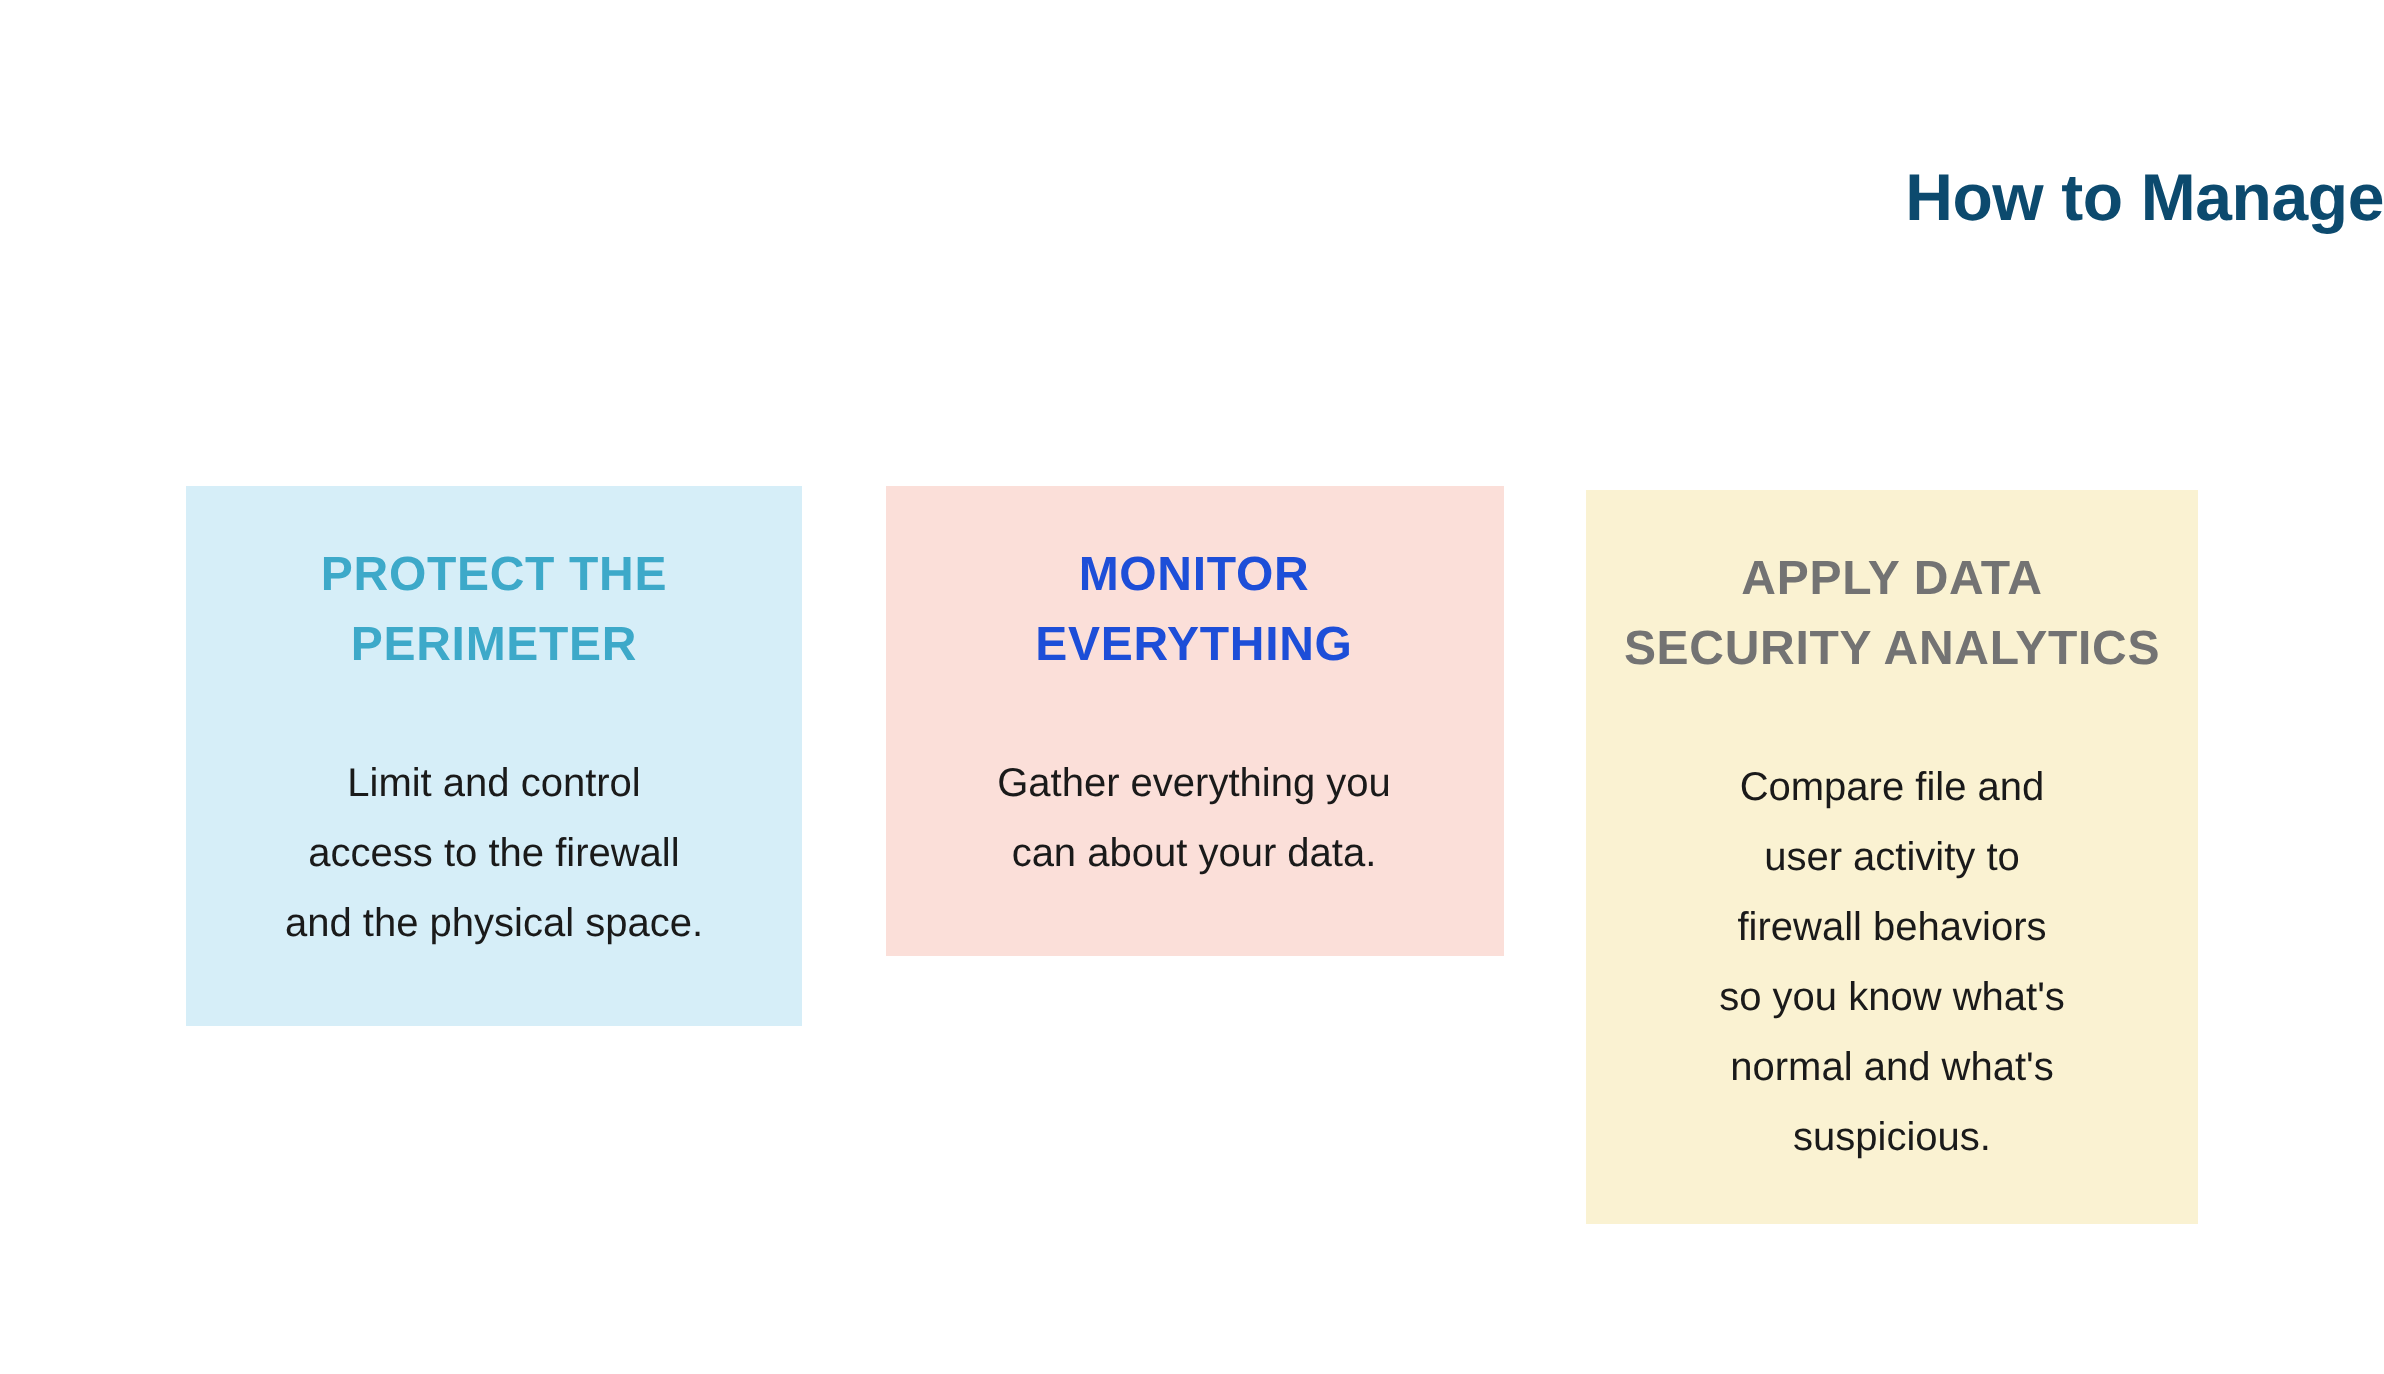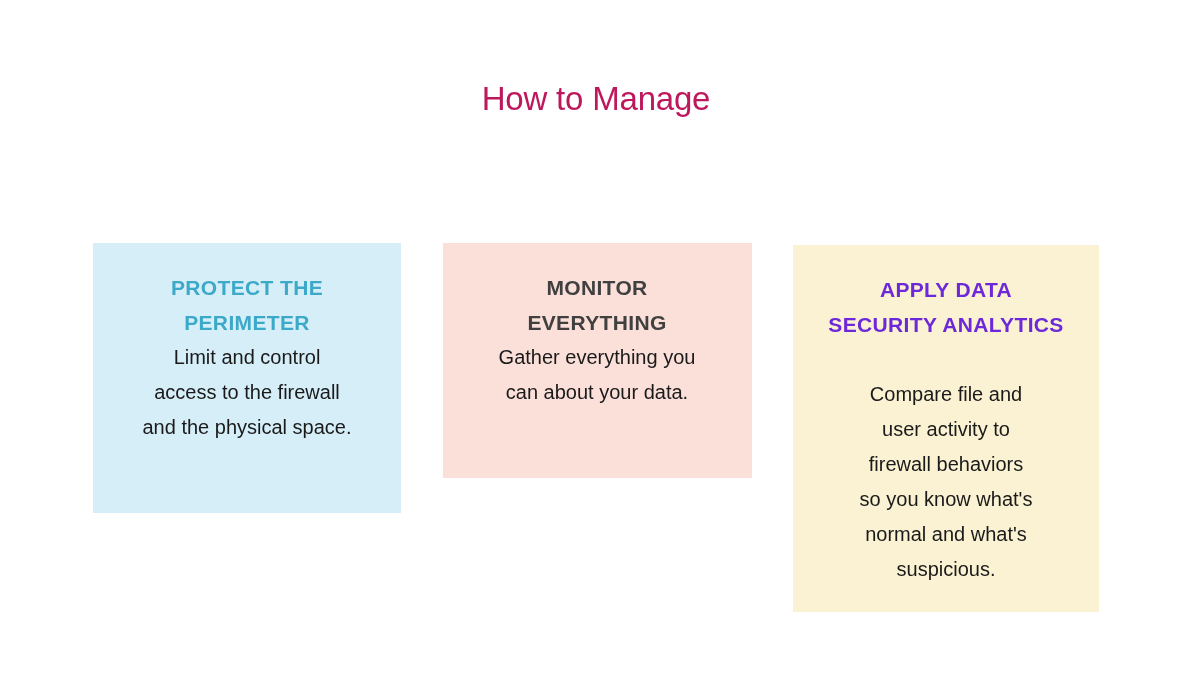--- a/index.html
+++ b/index.html
@@ -27,25 +27,26 @@
   .title-block {
     position: absolute;
     left: 0;
     top: 76px;
     width: 1192px;
     text-align: center;
   }
   .title-line {
     display: block;
     font-size: 33px;
-    font-weight: normal;
+    font-weight: bold;
     line-height: 45px;
     letter-spacing: -0.2px;
-    color: #be185d;
+    color: #0c4a6e;
     white-space: nowrap;
+    text-align: right;
   }
 
   
   .cards {
     position: absolute;
     left: 93px;
     top: 243px;
     width: 1006px;
     height: 400px;
     display: flex;
@@ -56,21 +57,21 @@
 
   .card {
     box-sizing: border-box;
     display: flex;
     flex-direction: column;
     align-items: center;
     text-align: center;
   }
 
   .card-heading {
-    font-size: 21px;
+    font-size: 24px;
     font-weight: bold;
     line-height: 35px;
     letter-spacing: 0.35px;
     text-transform: uppercase;
     white-space: pre-line;
   }
 
   .card-body {
     font-size: 20px;
     font-weight: normal;
@@ -80,41 +81,41 @@
   }
 
   
   .card-perimeter {
     width: 308px;
     min-height: 270px;
     background: #d6eef8;
     padding: 27px 14px 24px 14px;
   }
   .card-perimeter .card-heading { color: #3da9c9; }
-  .card-perimeter .card-body { }
+  .card-perimeter .card-body { margin-top: 35px; }
 
   
   .card-monitor {
     width: 309px;
     min-height: 235px;
     background: #fbdfd9;
     padding: 27px 14px 24px 14px;
   }
-  .card-monitor .card-heading { color: #404040; }
-  .card-monitor .card-body { }
+  .card-monitor .card-heading { color: #1d4ed8; }
+  .card-monitor .card-body { margin-top: 35px; }
 
   
   .card-analytics {
     width: 306px;
     min-height: 367px;
     background: #faf2d2;
     margin-top: 2px;
     padding: 27px 10px 24px 10px;
   }
-  .card-analytics .card-heading { color: #6d28d9; }
+  .card-analytics .card-heading { color: #737373; }
   .card-analytics .card-body { margin-top: 35px; }
 </style>
 </head>
 <body>
 
 <div class="infographic">
 
   <div class="title-block">
     <span class="title-line">How to Manage</span>
   </div>

